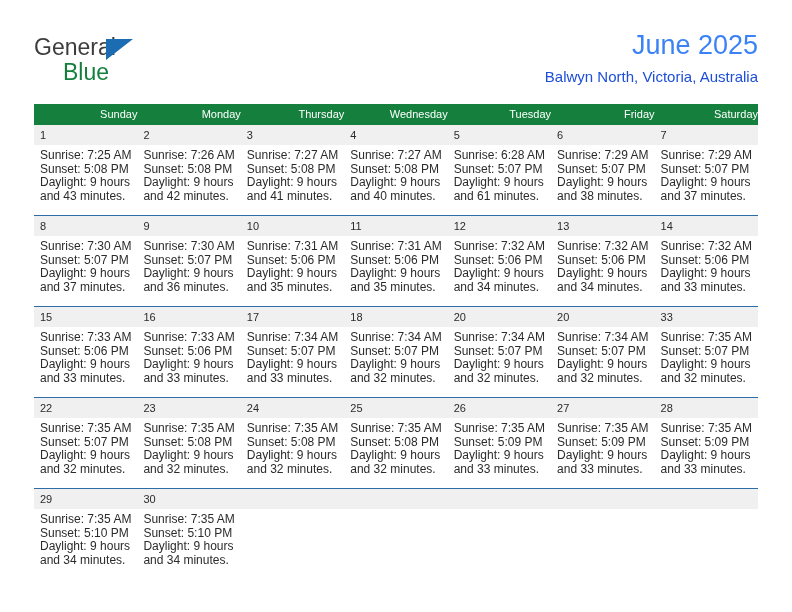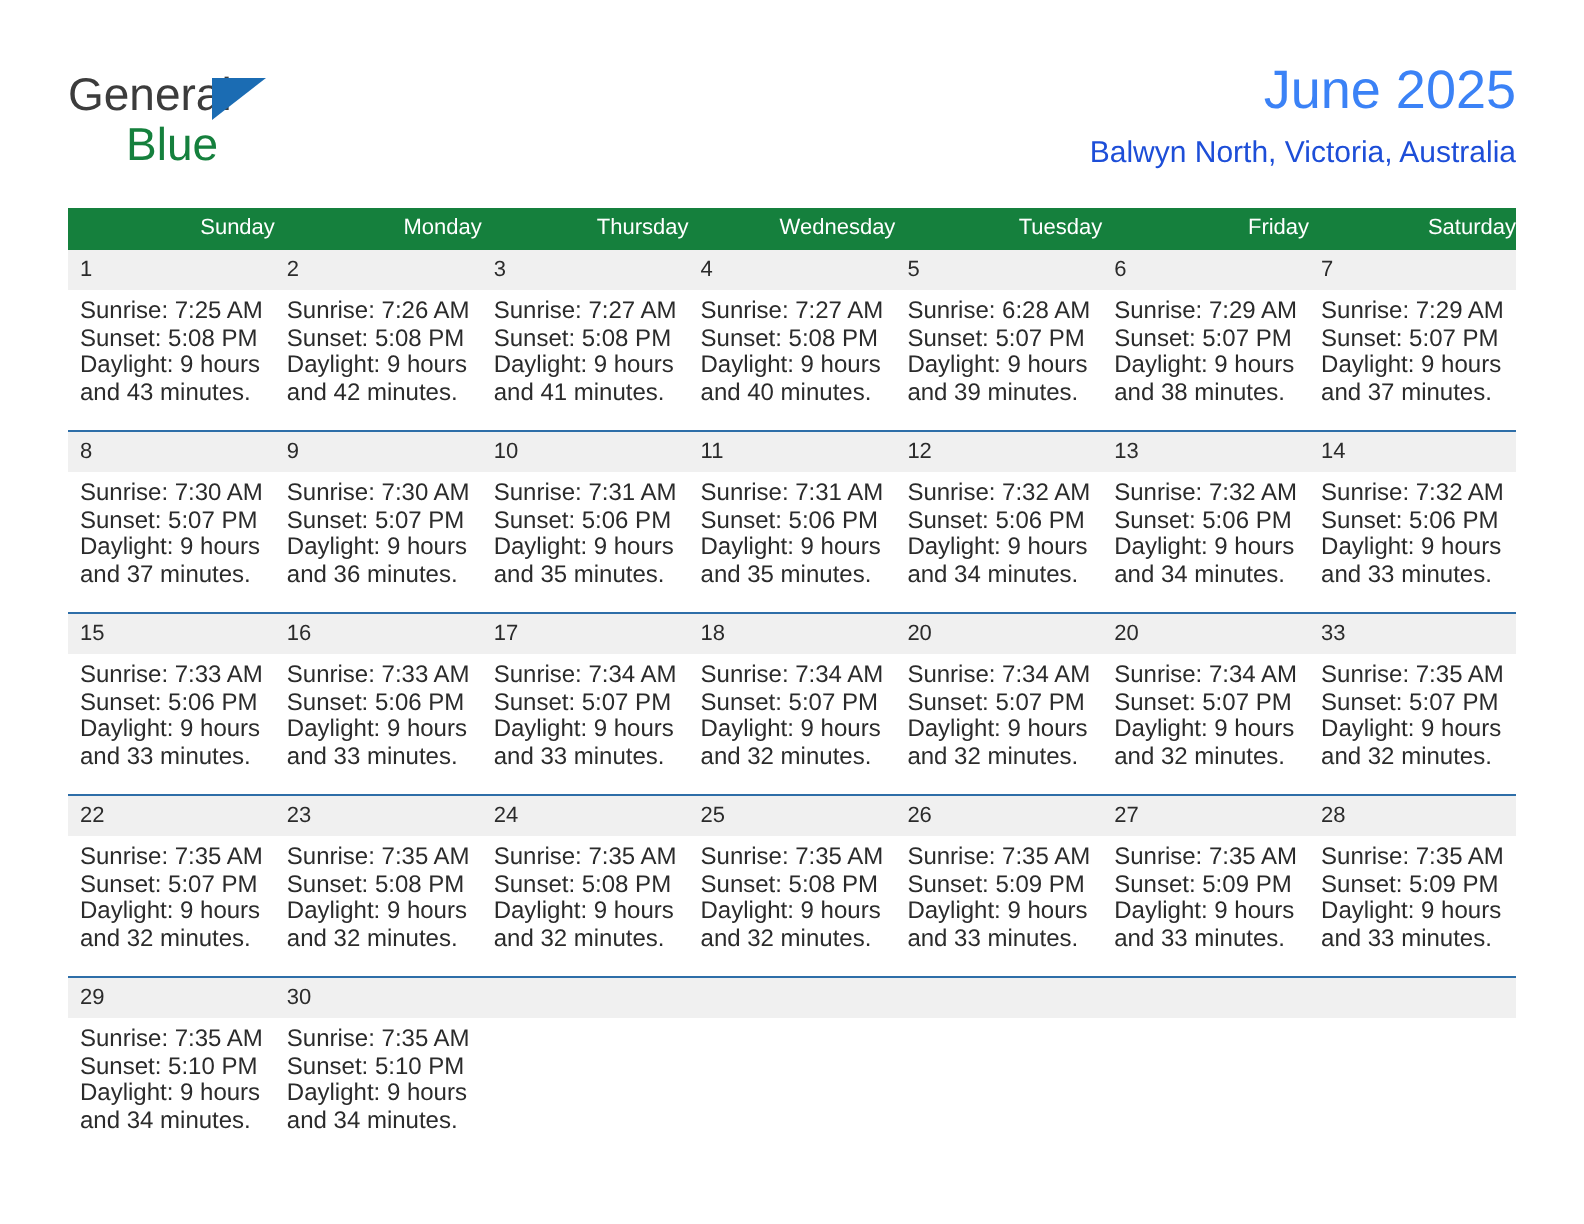--- a/index.html
+++ b/index.html
@@ -210,21 +210,21 @@
               <div>Daylight: 9 hours</div>
               <div>and 40 minutes.</div>
             </div>
           </td>
           <td>
             <div class="daynum">5</div>
             <div class="details">
               <div>Sunrise: 6:28 AM</div>
               <div>Sunset: 5:07 PM</div>
               <div>Daylight: 9 hours</div>
-              <div>and 39 minutes.</div>
+              <div>and 61 minutes.</div>
             </div>
           </td>
           <td>
             <div class="daynum">6</div>
             <div class="details">
               <div>Sunrise: 7:29 AM</div>
               <div>Sunset: 5:07 PM</div>
               <div>Daylight: 9 hours</div>
               <div>and 38 minutes.</div>
             </div>

